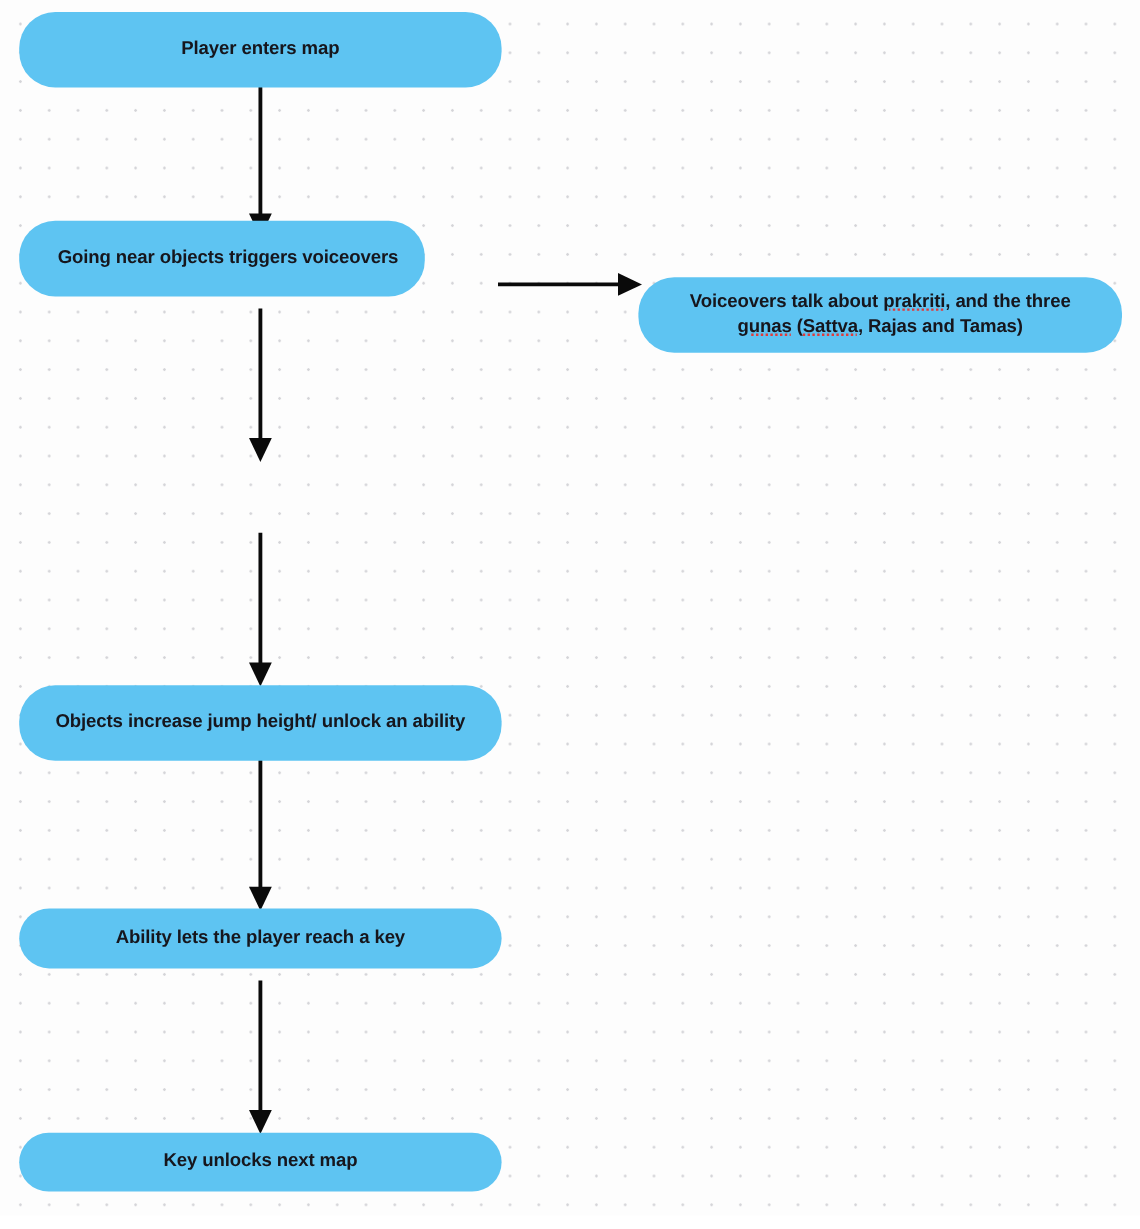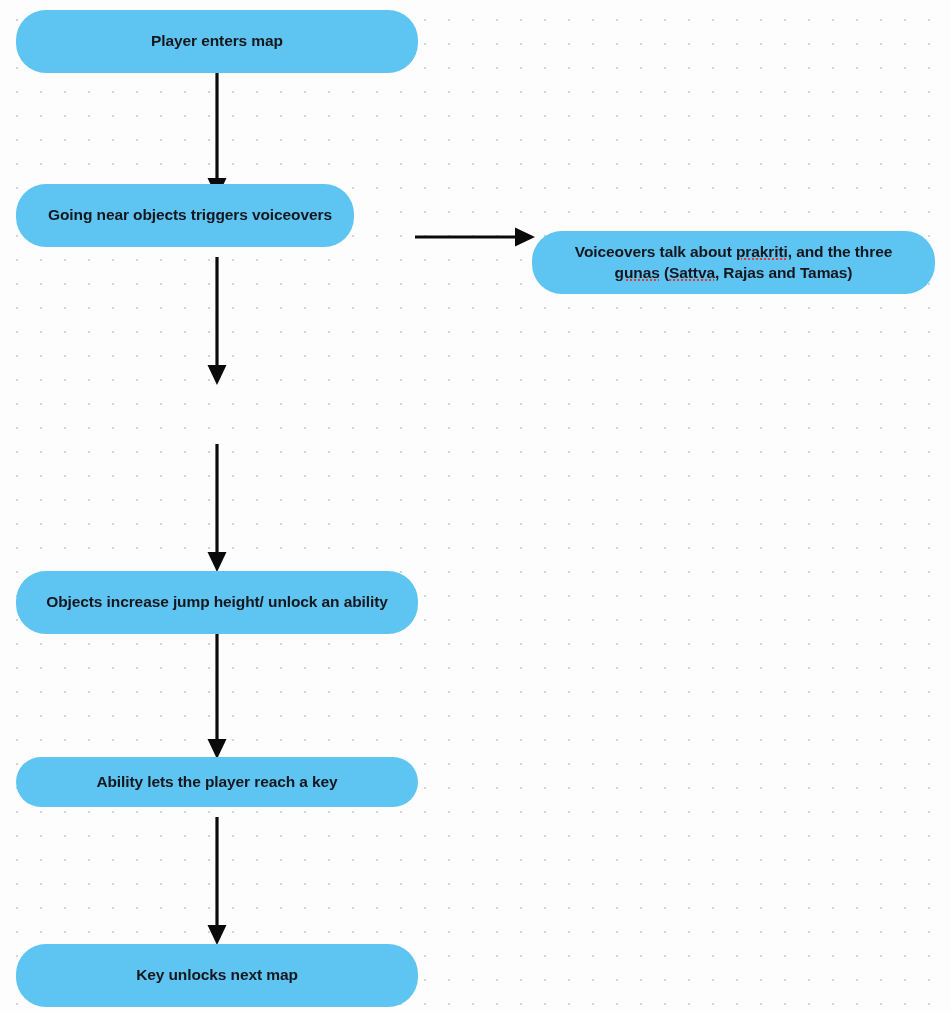--- a/index.html
+++ b/index.html
@@ -133,19 +133,19 @@
 
 
   <div class="node" style="left:16px; top:571px; width:402px; height:63px;justify-content:center;">
     <span class="node-label">Objects increase jump height/ unlock an ability</span>
   </div>
 
   <div class="node" style="left:16px; top:757px; width:402px; height:50px;">
     <span class="node-label">Ability lets the player reach a key</span>
   </div>
 
-  <div class="node" style="left:16px; top:944px; width:402px; height:63px;">
+  <div class="node" style="left:16px; top:944px; width:402px; height:49px;">
     <span class="node-label">Key unlocks next map</span>
   </div>
 
 </div>
 
 <div id="bottom-strip"></div>
 
 </body></html>

